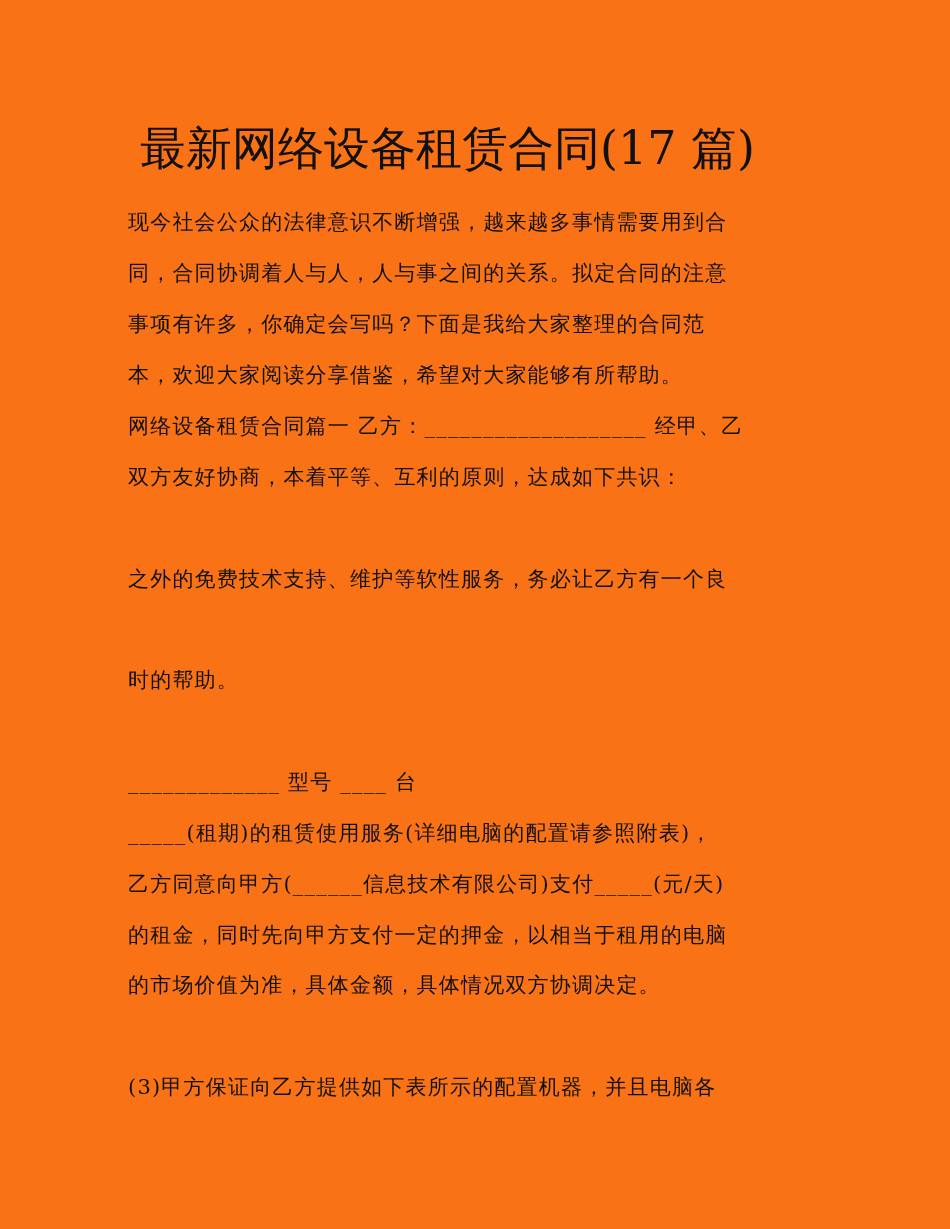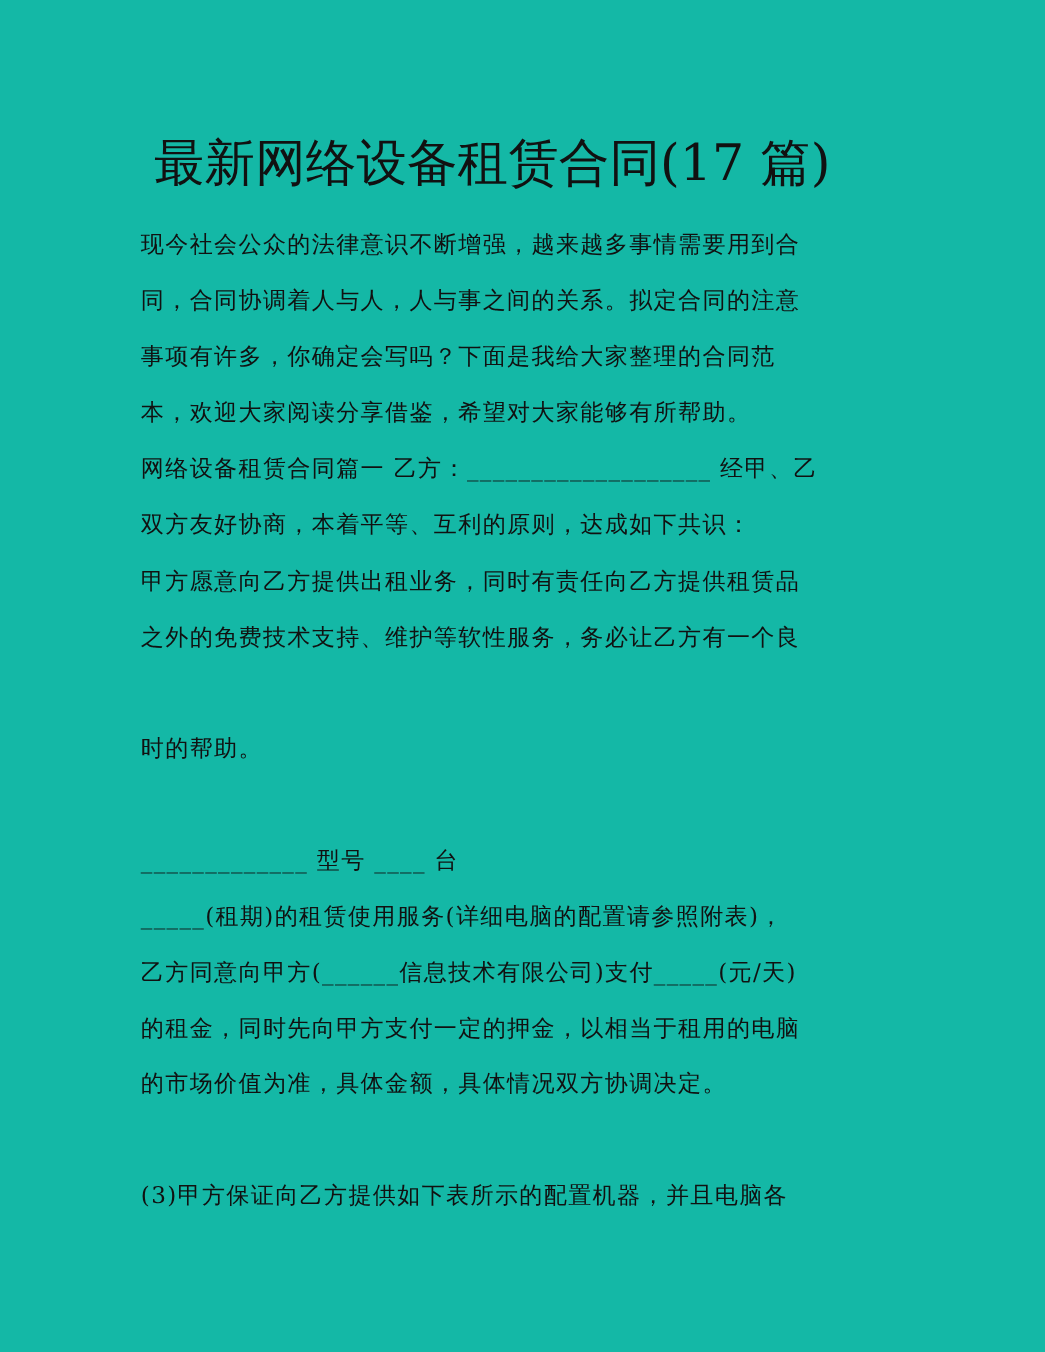--- a/index.html
+++ b/index.html
@@ -13,21 +13,21 @@
       position: relative;
       overflow: hidden;
       font-family: "DejaVu Serif", "Liberation Serif", serif;
       color: #111111;
     }
     .page {
       position: absolute;
       left: 0; top: 0;
       width: 950px;
       height: 1229px;
-      background: #14b8a6;
+      background: #f97316;
     }
     .title {
       position: absolute;
       left: 140px;
       top: 118px;
       font-size: 46px;
       line-height: 60px;
       white-space: nowrap;
       letter-spacing: 0px;
       font-weight: normal;
@@ -46,21 +46,20 @@
 
 <div class="page">
   <div class="title">最新网络设备租赁合同(17 篇)</div>
 
   <div class="line" style="top:207px">现今社会公众的法律意识不断增强，越来越多事情需要用到合</div>
   <div class="line" style="top:258px">同，合同协调着人与人，人与事之间的关系。拟定合同的注意</div>
   <div class="line" style="top:360px">本，欢迎大家阅读分享借鉴，希望对大家能够有所帮助。</div>
   <div class="line" style="top:309px">事项有许多，你确定会写吗？下面是我给大家整理的合同范</div>
   <div class="line" style="top:411px">网络设备租赁合同篇一 乙方：___________________ 经甲、乙</div>
   <div class="line" style="top:462px">双方友好协商，本着平等、互利的原则，达成如下共识：</div>
-  <div class="line" style="top:513px">甲方愿意向乙方提供出租业务，同时有责任向乙方提供租赁品</div>
   <div class="line" style="top:564px">之外的免费技术支持、维护等软性服务，务必让乙方有一个良</div>
   <div class="line" style="top:665px">时的帮助。</div>
   <div class="line" style="top:767px">_____________ 型号 ____ 台</div>
   <div class="line" style="top:818px">_____(租期)的租赁使用服务(详细电脑的配置请参照附表)，</div>
   <div class="line" style="top:920px">的租金，同时先向甲方支付一定的押金，以相当于租用的电脑</div>
   <div class="line" style="top:869px">乙方同意向甲方(______信息技术有限公司)支付_____(元/天)</div>
   <div class="line" style="top:970px">的市场价值为准，具体金额，具体情况双方协调决定。</div>
   <div class="line" style="top:1072px">(3)甲方保证向乙方提供如下表所示的配置机器，并且电脑各</div>
 </div>
 

